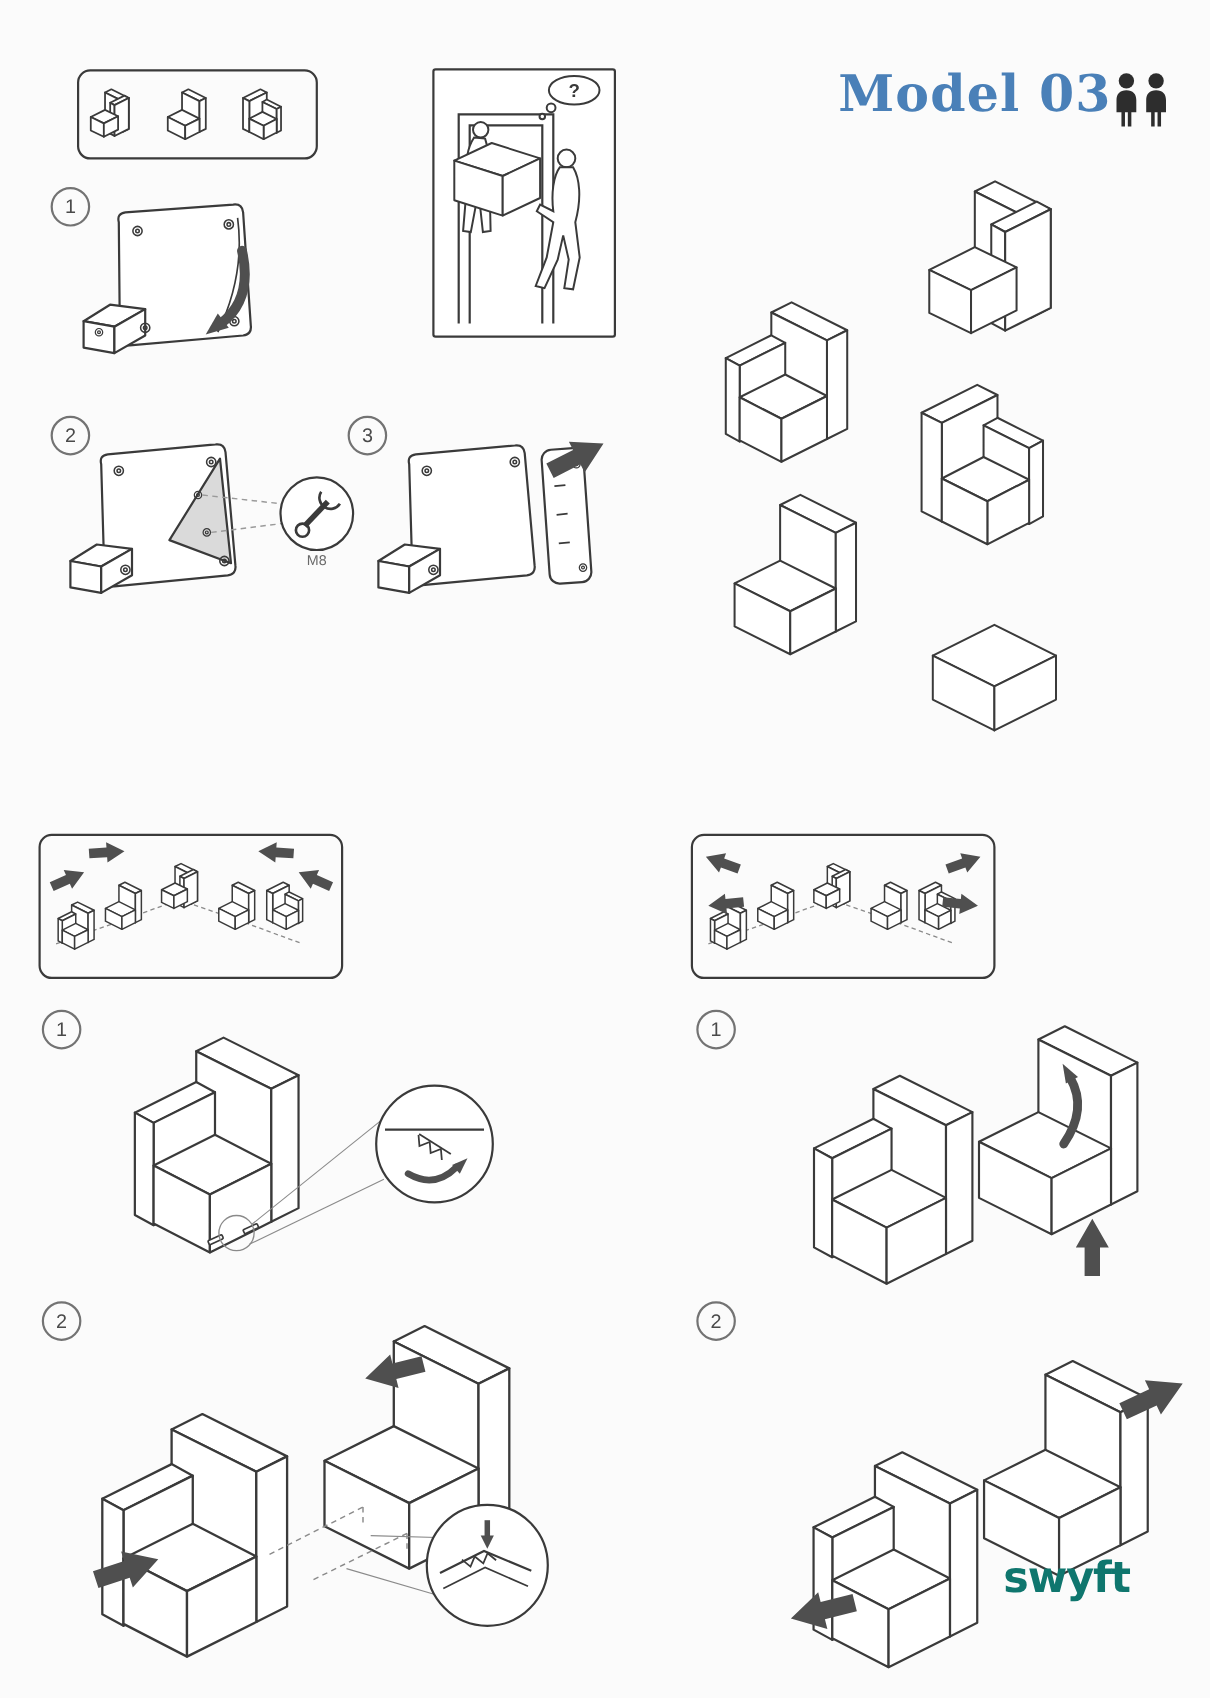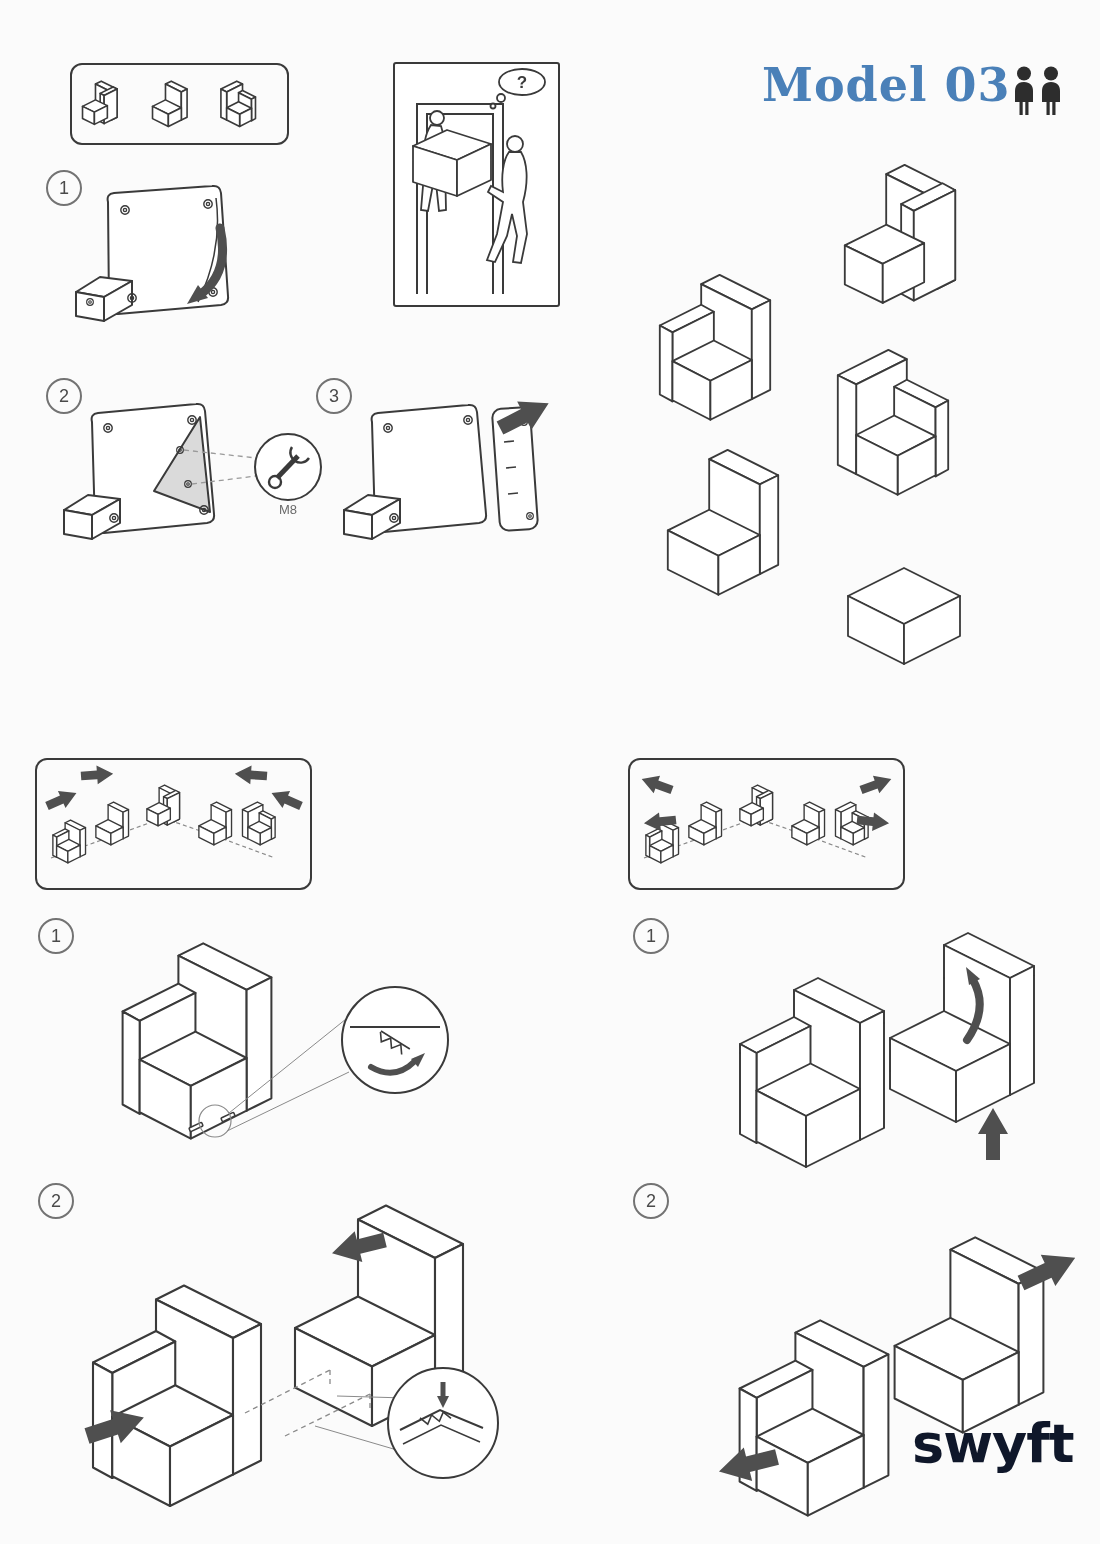--- a/index.html
+++ b/index.html
@@ -7,21 +7,21 @@
        font-family:"Liberation Sans",sans-serif;overflow:hidden;}
   .abs{position:absolute;}
   .step-badge{position:absolute;width:32px;height:32px;border:2px solid #737373;
        border-radius:50%;display:flex;align-items:center;justify-content:center;
        font-size:18px;color:#4a4a4a;background:#fbfbfb;}
   .frame{position:absolute;border:2.5px solid #3a3a3a;border-radius:12px;}
   .frame.square{border-radius:3px;border-width:2px;}
   .title{position:absolute;font-family:"DejaVu Serif","Liberation Serif",serif;
        font-weight:700;color:#4a80b8;font-size:46px;letter-spacing:1px;text-align:right;}
   .logo{position:absolute;font-family:"DejaVu Sans","Liberation Sans",sans-serif;
-       font-weight:bold;color:#0f172a;font-size:54px;letter-spacing:-1px;}
+       font-weight:bold;color:#0f766e;font-size:39px;letter-spacing:-1px;}
   svg{overflow:visible;display:block;}
   svg text{font-family:"Liberation Sans",sans-serif;}
 </style>
 </head>
 <body>
 
 <svg width="0" height="0" style="position:absolute" aria-hidden="true">
   <defs>
     <g id="mod-armless">
       <polygon points="84,6 128,28 112,36 68,14"></polygon>

